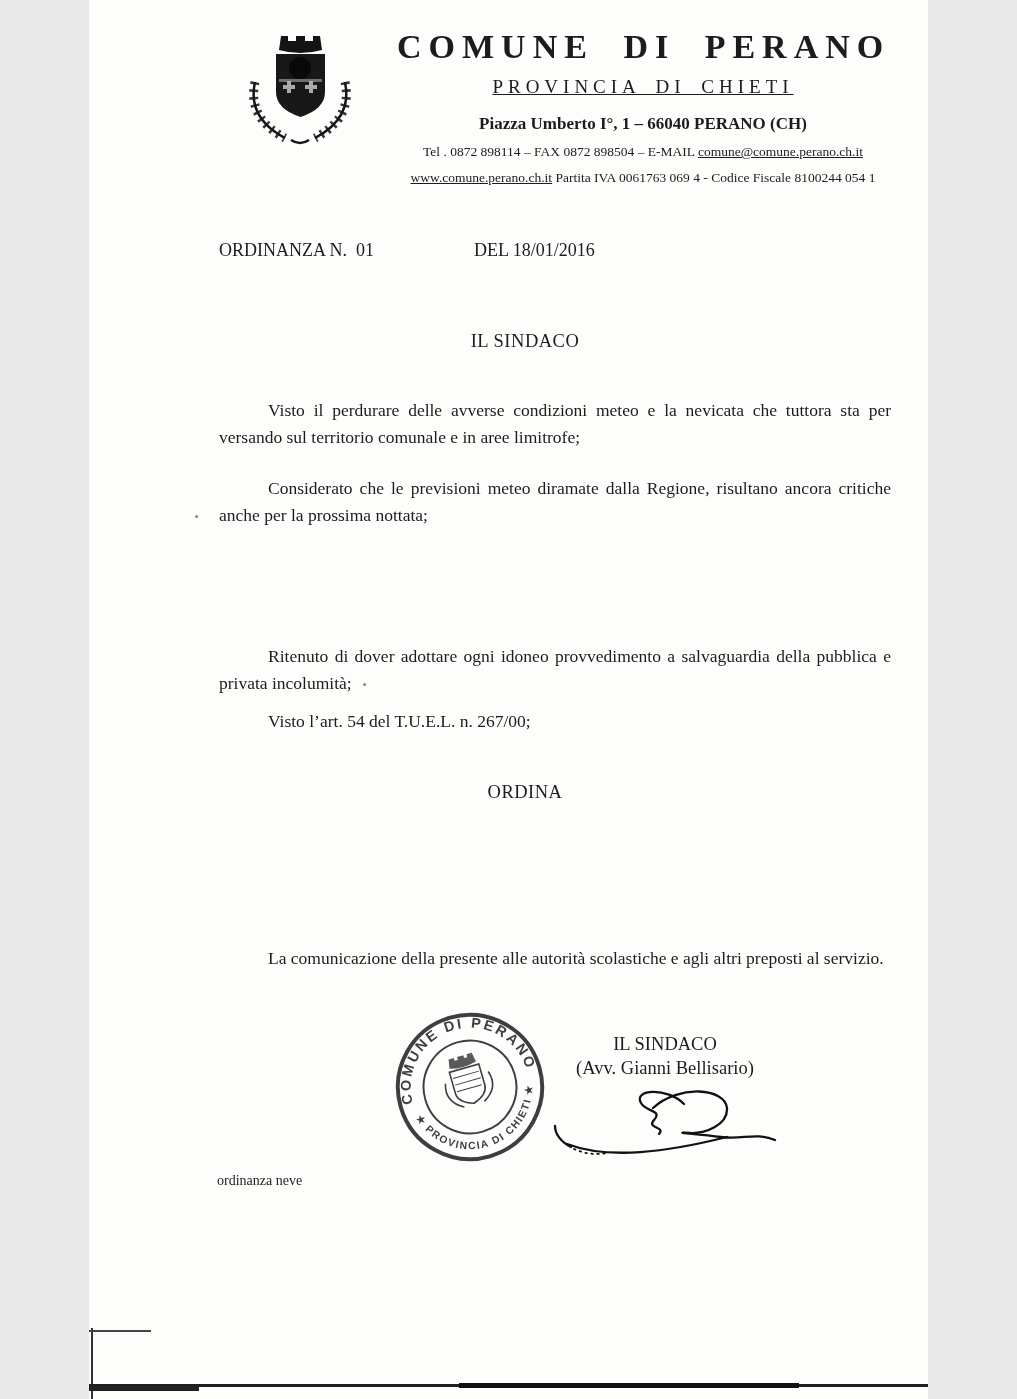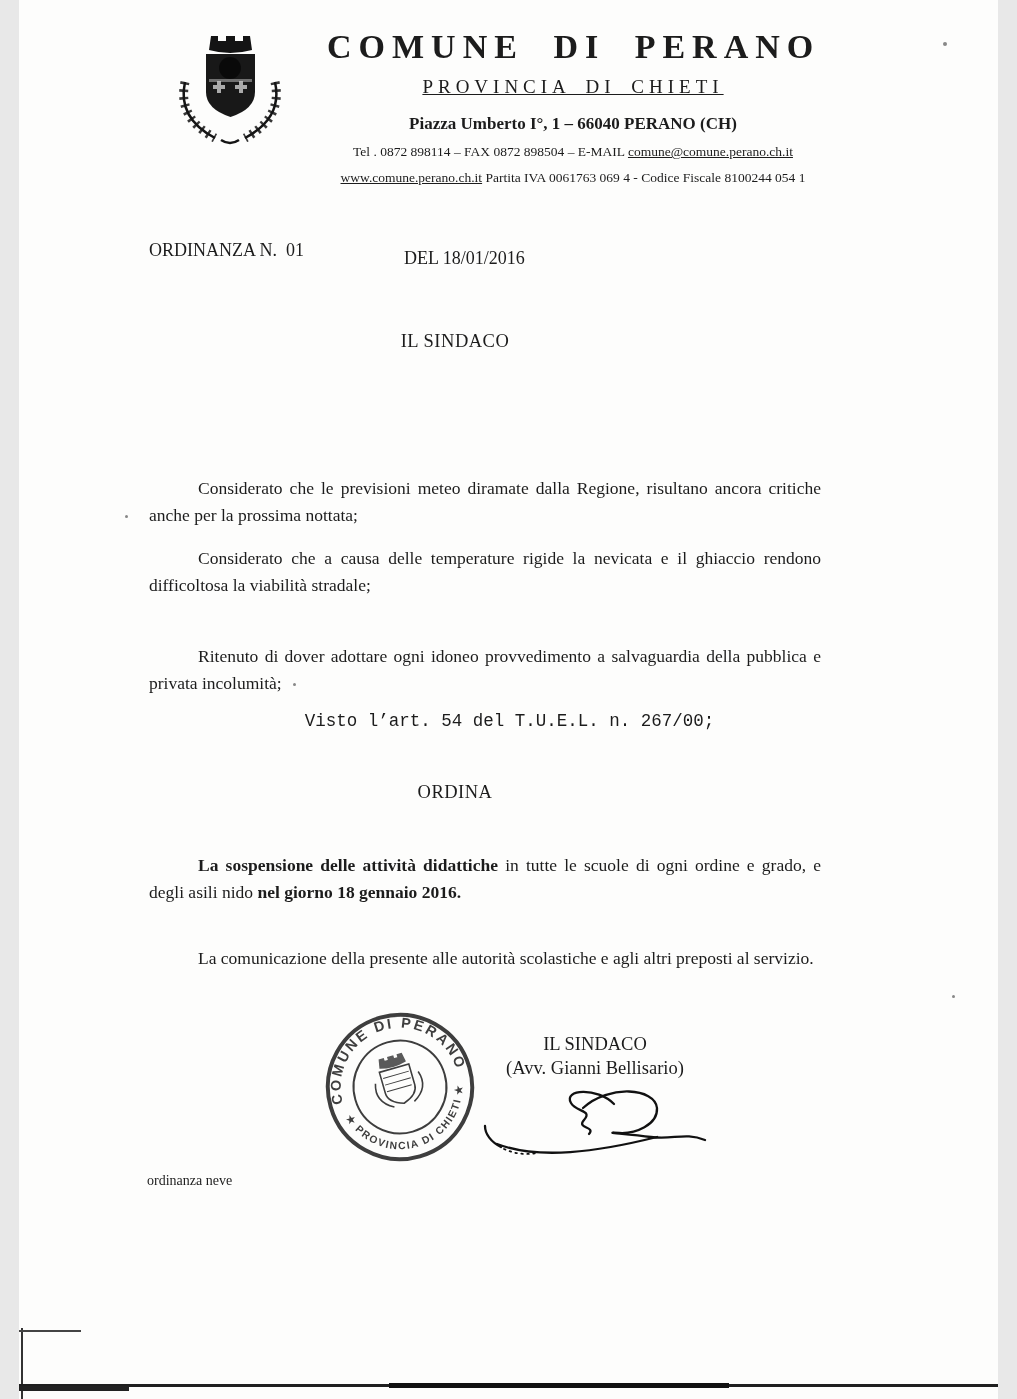--- a/index.html
+++ b/index.html
@@ -1,37 +1,37 @@
 <!DOCTYPE html>
 <html><head>
 <meta charset="utf-8">
 <style>
   html,body { margin:0; padding:0; background:#e8e8e8; }
   .page {
-    position:relative; width:979px; height:1399px; margin:0 auto;
+    position:relative; width:839px; height:1399px; margin:0 auto;
     background:#fdfdfc; color:#1c1c1c; overflow:hidden;
     font-family:"Liberation Serif", serif;
   }
 
   
   .logo { position:absolute; left:146px; top:24px; width:130px; height:130px; }
   .header-text { position:absolute; left:308px; top:30px; width:492px; text-align:center; }
   .muni-title { font-size:34px; font-weight:bold; letter-spacing:7px; word-spacing:14px; white-space:nowrap; line-height:1.0; }
   .province  { font-size:19px; letter-spacing:5px; word-spacing:6px; text-decoration:underline; margin-top:12px; white-space:nowrap; }
   .address   { font-size:17px; font-weight:bold; margin-top:16px; white-space:nowrap; }
   .contact-line { font-size:13.5px; margin-top:10px; white-space:nowrap; }
   .u { text-decoration:underline; }
 
   
   .blk { position:absolute; left:130px; width:672px; }
   .para { font-size:17.5px; line-height:1.52; text-align:justify; text-indent:49px; margin:0; }
-  .single { text-align:center;font-family:Liberation Mono, monospace; }
+  .single { text-align:left; }
 
   #ord-line   { top:240px; font-size:18px; }
-  #ord-line .date { position:absolute; left:255px; top:0;margin-top:8px; }
+  #ord-line .date { position:absolute; left:255px; top:0; }
   #ord-num { white-space:pre; }
 
   .center-head { width:612px; text-align:center; font-size:18.5px; letter-spacing:0.5px; }
   #sindaco-heading { top:331px; }
   #p1 { top:397px; }
   #p2 { top:475px; }
   #p3 { top:545px; }
   #p4 { top:643px; }
   #p5 { top:708px; }
   #ordina-heading { top:782px; }
@@ -94,28 +94,27 @@
     <div class="contact-line"><span class="u">www.comune.perano.ch.it</span><span> Partita IVA 0061763 069 4  -  Codice Fiscale 8100244 054 1</span></div>
   </div>
 
   <div class="blk" id="ord-line">
     <span id="ord-num">ORDINANZA N.  01</span>
     <span class="date">DEL 18/01/2016</span>
   </div>
 
   <div class="blk center-head" id="sindaco-heading">IL SINDACO</div>
 
+  <p class="blk para" id="p1">Visto il perdurare delle avverse condizioni meteo e la nevicata che tuttora sta per versando sul territorio comunale e in aree limitrofe;</p>
   <p class="blk para" id="p2">Considerato che le previsioni meteo diramate dalla Regione, risultano ancora critiche anche per la prossima nottata;</p>
-  <p class="blk para" id="p3">Considerato che a causa delle temperature rigide la nevicata e il ghiaccio rendono difficoltosa la viabilità stradale;</p>
   <p class="blk para" id="p4">Ritenuto di dover adottare ogni idoneo provvedimento a salvaguardia della pubblica e privata incolumità;</p>
   <p class="blk para single" id="p5">Visto l’art. 54 del T.U.E.L. n. 267/00;</p>
 
   <div class="blk center-head" id="ordina-heading">ORDINA</div>
 
-  <p class="blk para" id="order-para"><span class="b">La sospensione delle attività didattiche</span><span> in tutte le scuole di ogni ordine e grado, e degli asili nido </span><span class="b">nel giorno 18 gennaio 2016.</span></p>
 
   <p class="blk para" id="comm-para">La comunicazione della presente alle autorità scolastiche e agli altri preposti al servizio.</p>
 
   <svg class="stamp" viewBox="0 0 160 160" aria-hidden="true">
     <circle cx="80" cy="80" r="73" fill="none" stroke="#242424" stroke-width="4"></circle>
     <circle cx="80" cy="80" r="47" fill="none" stroke="#242424" stroke-width="2"></circle>
     <defs>
       <path id="stamp-arc-top" d="M 20 80 A 60 60 0 0 1 140 80" fill="none"></path>
       <path id="stamp-arc-bottom" d="M 17 80 A 63 63 0 0 0 143 80" fill="none"></path>
     </defs>

